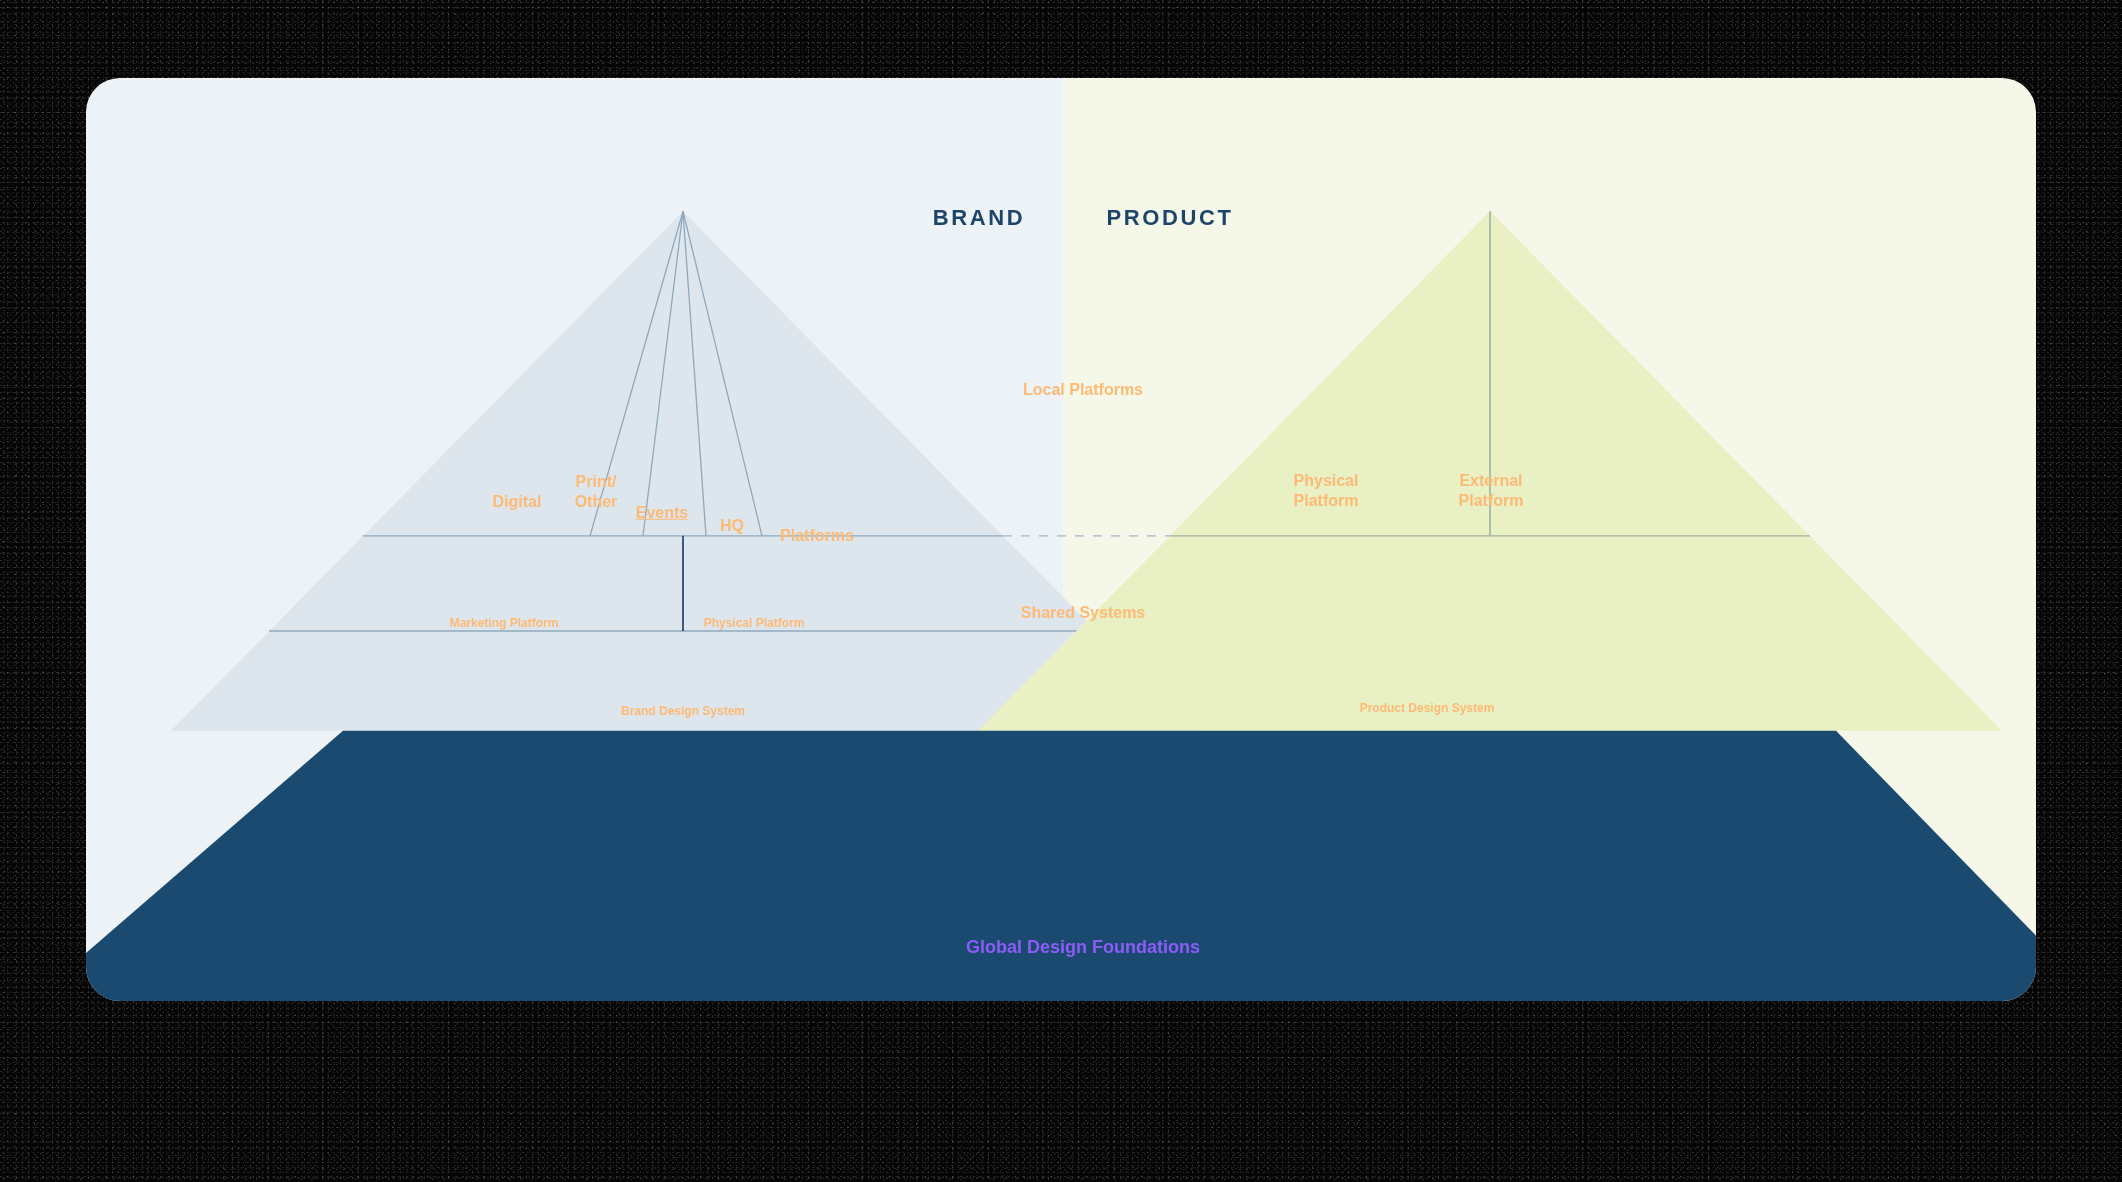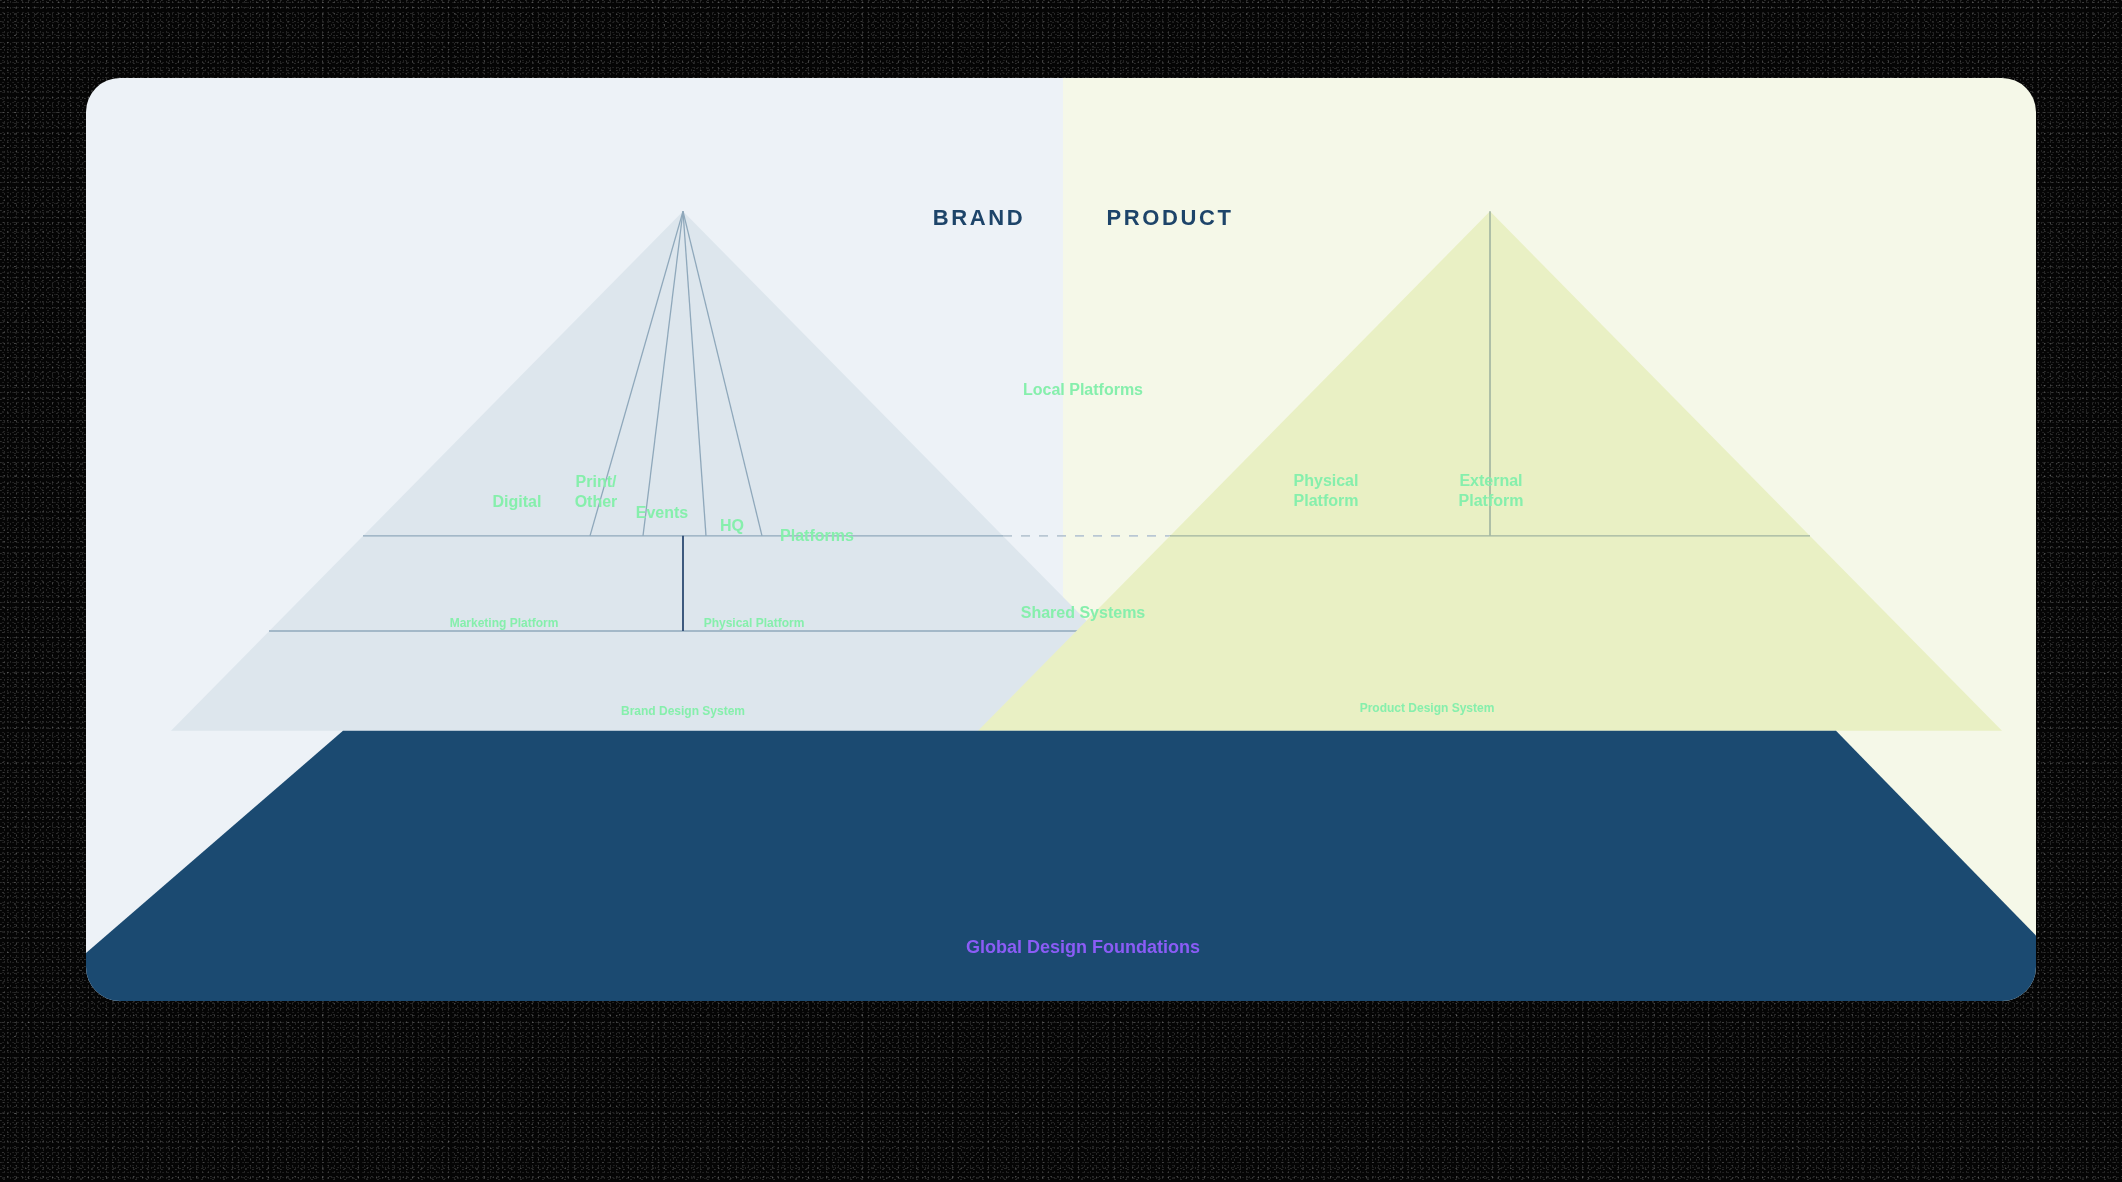--- a/index.html
+++ b/index.html
@@ -49,21 +49,21 @@
   #bg-product { left: 977px; width: 973px; }
 
   #diagram { position: absolute; inset: 0; }
   #diagram svg { display: block; width: 100%; height: 100%; }
 
   
   #labels { position: absolute; inset: 0; }
 
   .lbl {
     position: absolute;
-    color: #86efac;
+    color: #fdba74;
     font-weight: bold;
     text-align: center;
     line-height: 1.28;
     white-space: nowrap;
     transform: translate(-50%, -50%);
   }
 
   .col-head {
     font-size: 22px;
     font-weight: bold;
@@ -131,21 +131,21 @@
     <div class="lbl row-lbl" style="left:997px; top:312px;">Local Platforms</div>
     <div class="lbl row-lbl" style="left:997px; top:535px;">Shared Systems</div>
 
     <div class="lbl wedge-lbl" style="left:431px; top:424px;">Digital</div>
 
     <div class="lbl wedge-lbl two-line" style="left:510px; top:414px;">
       <div>Print/</div>
       <div>Other</div>
     </div>
 
-    <div class="lbl wedge-lbl" style="left:576px; top:435px;">Events</div>
+    <div class="lbl wedge-lbl" style="left:576px; top:435px;text-decoration:underline;">Events</div>
     <div class="lbl wedge-lbl" style="left:646px; top:448px;">HQ</div>
     <div class="lbl wedge-lbl" style="left:731px; top:458px;">Platforms</div>
 
     <div class="lbl tier-lbl" style="left:418px; top:546px;">Marketing Platform</div>
     <div class="lbl tier-lbl" style="left:668px; top:546px;">Physical Platform</div>
 
     <div class="lbl sys-lbl" style="left:597px; top:634px;">Brand Design System</div>
 
     <div class="lbl wedge-lbl two-line" style="left:1240px; top:413px;">
       <div>Physical</div>

